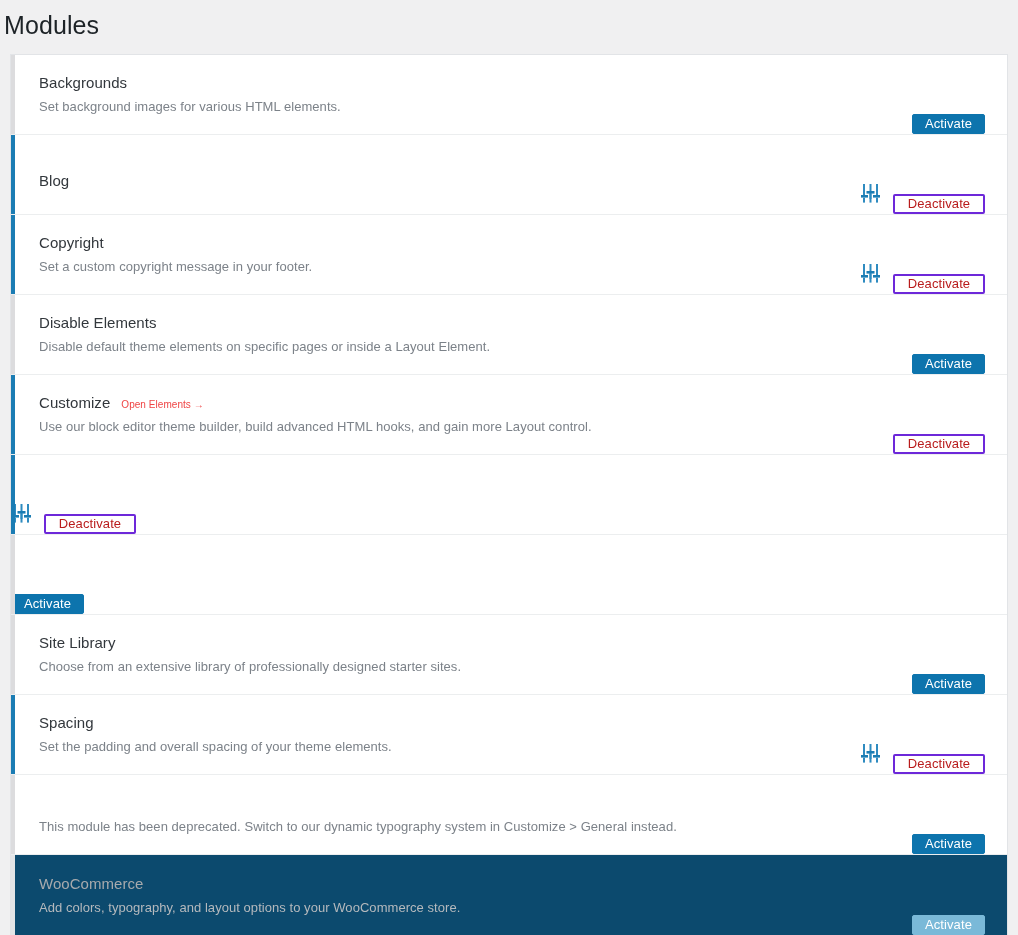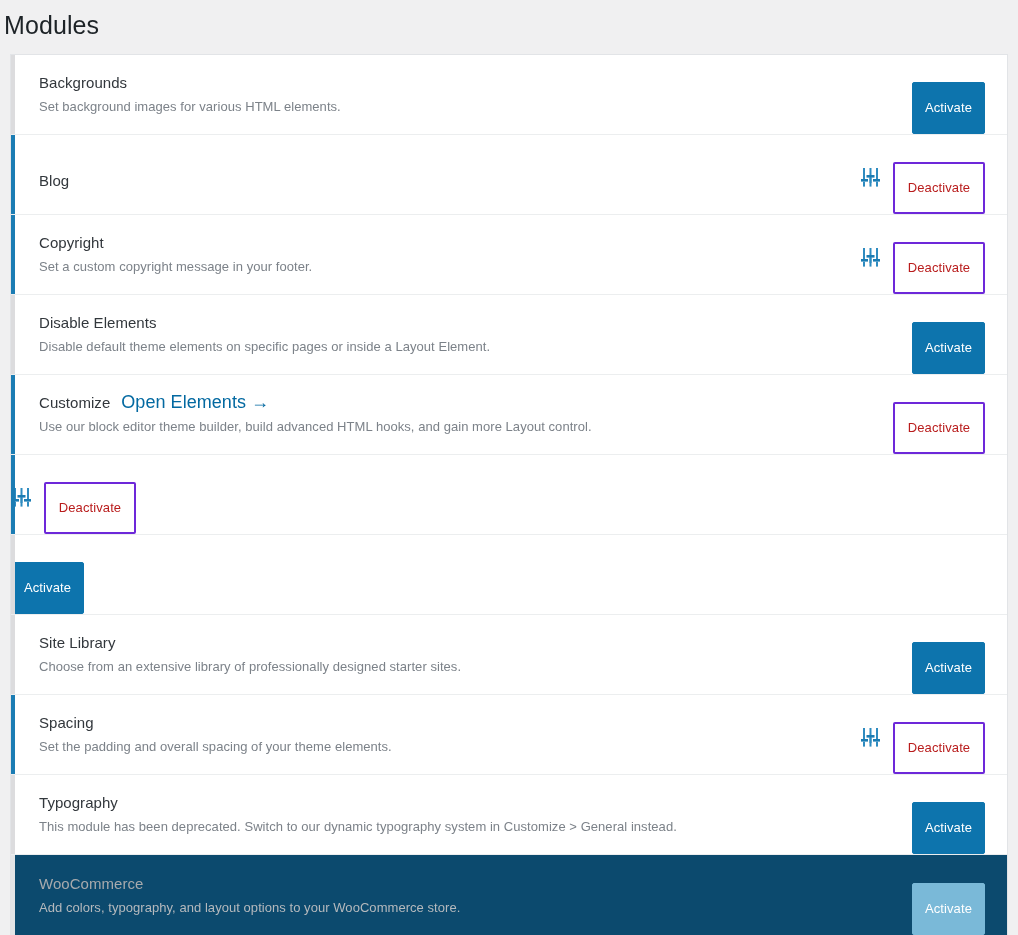--- a/index.html
+++ b/index.html
@@ -76,22 +76,22 @@
   .module-title {
     font-size: 15px;
     font-weight: 400;
     color: #32373c;
     line-height: 1.35;
     letter-spacing: 0.05px;
   }
   .is-disabled .module-title { color: #a7aaad; }
 
   .module-link {
-    font-size: 18px;
-    color: #0369a1;
+    font-size: 10px;
+    color: #ef4444;
     text-decoration: none;
     letter-spacing: 0.05px;
     cursor: pointer;
     white-space: nowrap;
   }
 
   .module-desc {
     font-size: 13px;
     color: #7c8289;
     line-height: 1.4;
@@ -117,21 +117,21 @@
   .settings-icon svg { display: block; }
 
   .btn {
     font-family: "Liberation Sans", "DejaVu Sans", sans-serif;
     font-size: 13px;
     line-height: 1;
     letter-spacing: 0.1px;
     border-radius: 2px;
     cursor: pointer;
     padding: 0 12px;
-    height: 52px;
+    height: 20px;
     min-width: 68px;
     display: inline-flex;
     align-items: center;
     justify-content: center;
     white-space: nowrap;
     margin-top: 20px;
   }
   .btn-activate {
     background: #0d74ad;
     border: 1px solid #0d74ad;
@@ -291,23 +291,20 @@
             <rect x="2" y="14.6" width="2" height="5" fill="#2e8bc0"></rect>
             <rect x="8.5" y="10.6" width="2" height="9" fill="#2e8bc0"></rect>
             <rect x="15" y="14.6" width="2" height="5" fill="#2e8bc0"></rect>
           </svg>
         </span>
         <button class="btn btn-deactivate">Deactivate</button>
       </div>
     </div>
     <div class="module-row">
       <div class="module-info">
-        <div class="module-title-line">
-          <span class="module-title">Typography</span>
-        </div>
         <div class="module-desc">This module has been deprecated. Switch to our dynamic typography system in Customize &gt; General instead.</div>
       </div>
       <div class="module-actions">
         <button class="btn btn-activate">Activate</button>
       </div>
     </div>
     <div class="module-row is-disabled">
       <div class="module-info">
         <div class="module-title-line">
           <span class="module-title">WooCommerce</span>

